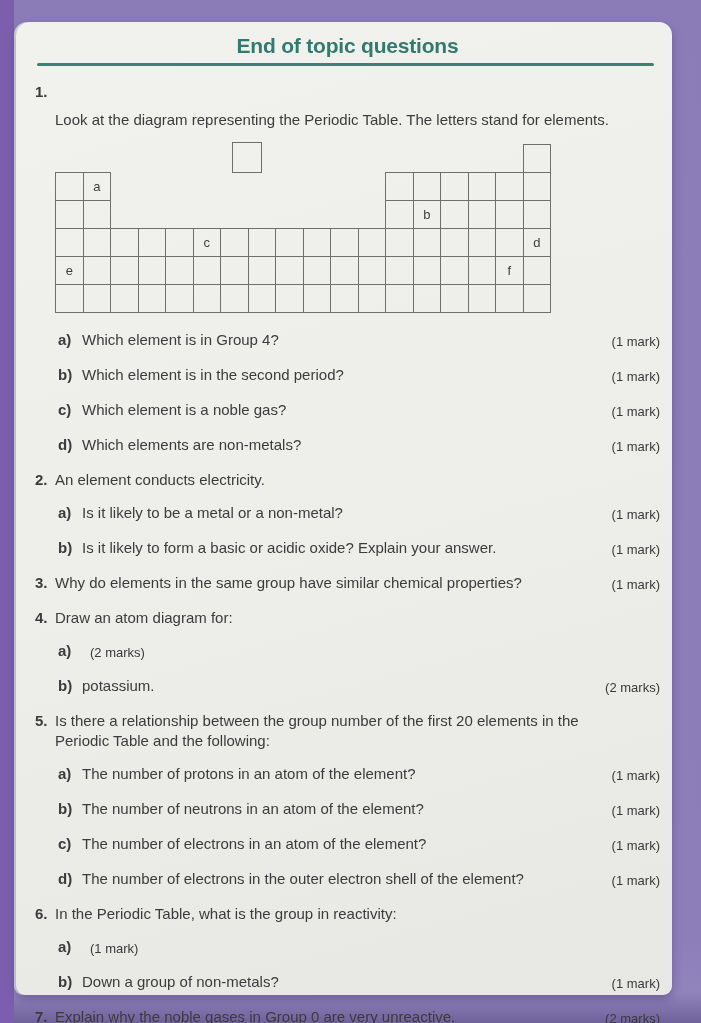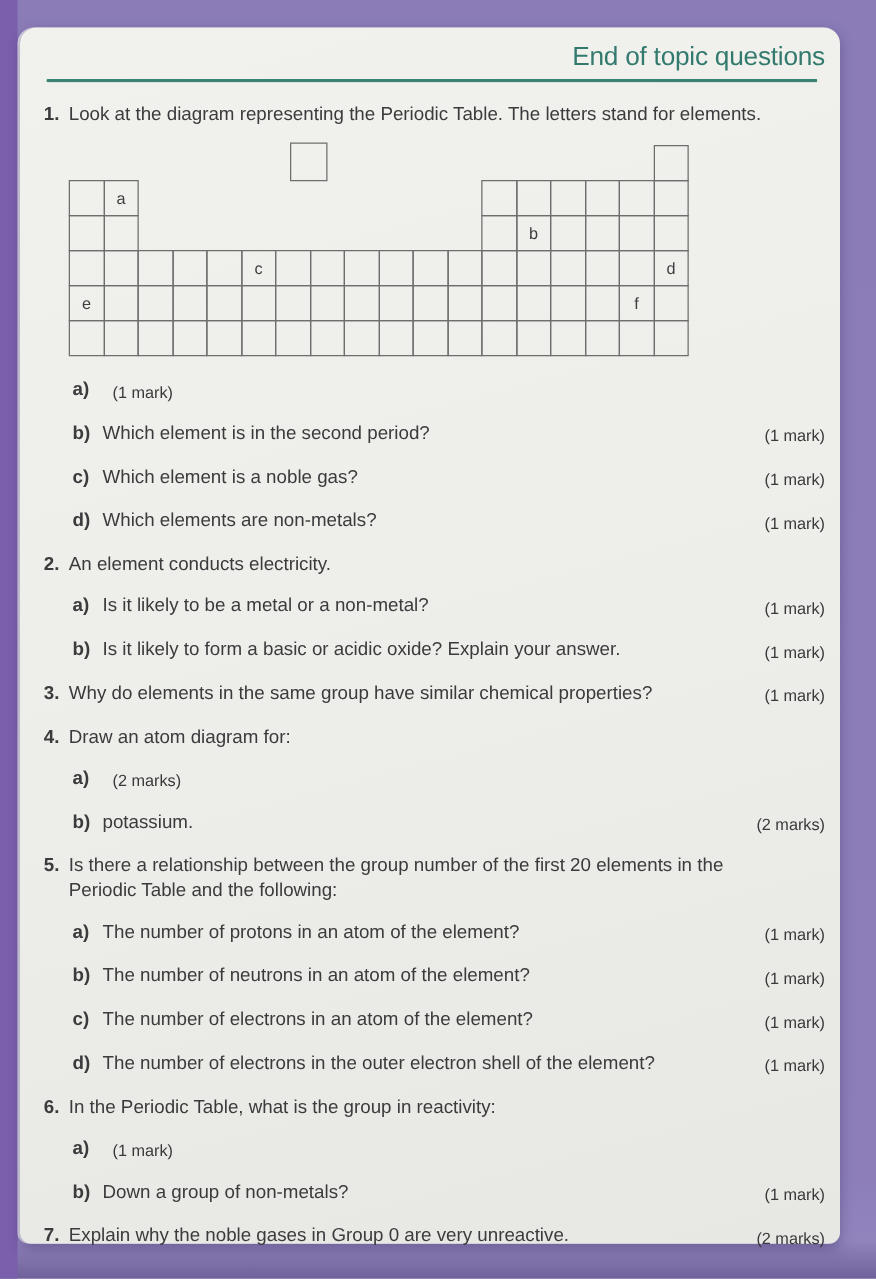--- a/index.html
+++ b/index.html
@@ -16,22 +16,22 @@
   }
   .paper{
     position:absolute;left:16px;top:22px;width:656px;height:973px;
     background:linear-gradient(165deg,#f1f2ed 0%,#edeee9 55%,#e7e8e3 100%);
     border-radius:13px 13px 9px 9px;
     box-shadow:0 4px 10px rgba(50,35,90,0.35), -2px 0 0 #d9d6e3;
     box-sizing:border-box;
     padding:11px 12px 0 19px;
   }
   .page-title{
-    text-align:right;
-    font-size:21px;font-weight:normal;
+    text-align:center;
+    font-size:21px;font-weight:bold;
     color:#337a6e;
     letter-spacing:-0.2px;
     line-height:25px;
     margin:0 0 5px 0;
   }
   .title-rule{
     border:none;
     border-top:3px solid #3a8273;
     border-radius:2px;
     margin:0 6px 0 2px;
@@ -44,21 +44,21 @@
   }
   .row .num{font-weight:bold;flex:none;width:20px;}
   .row.sub{padding-left:23px;}
   .row .letter{font-weight:bold;flex:none;width:24px;}
   .row .text{flex:1;}
   .row .marks{
     flex:none;margin-left:8px;white-space:nowrap;
     font-weight:normal;font-size:13px;color:#39393b;
     padding-top:2px;
   }
-  .q1-text{max-width:560px;}
+  .q1-text{max-width:560px;margin-top:28px;}
   .q5-text{max-width:575px;}
   .pt-diagram{
     position:relative;
     height:172px;
     margin:7px 0 15px 0;
   }
   .pt-cell{
     position:absolute;
     box-sizing:border-box;
     border:1px solid #6e6e6e;
@@ -153,20 +153,21 @@
           <div class="pt-cell" style="left: 405px; top: 141px; width: 28.5px; height: 29px;"></div>
           <div class="pt-cell" style="left: 432.5px; top: 141px; width: 28.5px; height: 29px;"></div>
           <div class="pt-cell" style="left: 460px; top: 141px; width: 28.5px; height: 29px;"></div>
           <div class="pt-cell" style="left: 487.5px; top: 141px; width: 28.5px; height: 29px;"></div>
           <div class="pt-cell" style="left: 487.5px; top: 1px; width: 28.5px; height: 29px;"></div>
           <div class="pt-cell" style="left: 197px; top: -1px; width: 30px; height: 31px;"></div>
         </div>
 
       <div class="row sub">
         <span class="letter">a)</span>
+        <div class="text">Which element is in Group 4?</div>
         <span class="marks">(1 mark)</span>
       </div>
       <div class="row sub">
         <span class="letter">b)</span>
         <div class="text">Which element is in the second period?</div>
         <span class="marks">(1 mark)</span>
       </div>
       <div class="row sub">
         <span class="letter">c)</span>
         <div class="text">Which element is a noble gas?</div>

